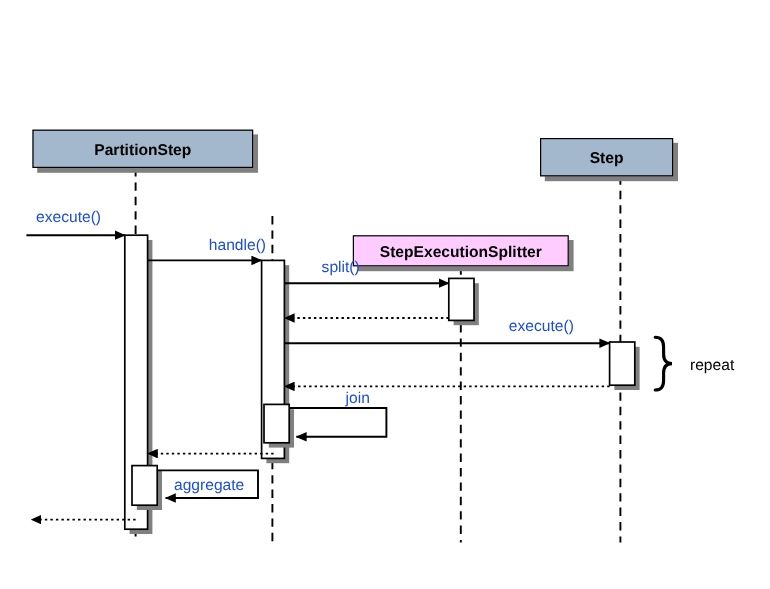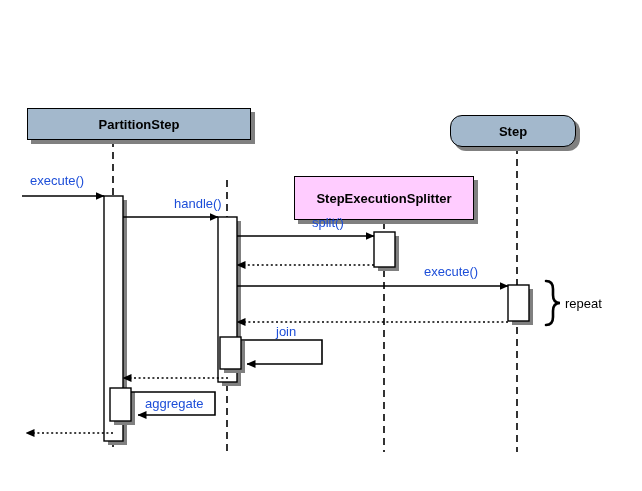--- a/index.html
+++ b/index.html
@@ -43,20 +43,21 @@
     color: #1d4ed8;
     font-family: "Liberation Sans", sans-serif;
     white-space: nowrap;
   }
   .note-label {
     position: absolute;
     font-size: 13px;
     color: #000000;
     font-family: "Liberation Sans", sans-serif;
     white-space: nowrap;
+    margin-left: 10px;
   }
 </style>
 </head>
 <body>
 
 <div id="canvas">
 
   <svg id="svg-layer" viewBox="0 0 642 491">
     <defs>
       <marker id="arrow-solid-r" markerWidth="9" markerHeight="8" refX="8.5" refY="4" orient="auto" markerUnits="userSpaceOnUse">
@@ -122,40 +123,40 @@
       <rect x="110" y="388" width="21" height="33" fill="#ffffff" stroke="#000000" stroke-width="1.4"></rect>
       <path d="M131,392 L215,392 L215,415 L138,415" fill="none" stroke="#000000" stroke-width="1.6" marker-end="url(#arrow-solid-l)"></path>
     </g>
 
     <g>
       <path d="M546,281 q7,0 7,8 l0,6 q0,8 7,8 q-7,0 -7,8 l0,6 q0,8 -7,8" fill="none" stroke="#000000" stroke-width="2.6" stroke-linecap="round"></path>
     </g>
 
   </svg>
 
-  <div class="lifeline-box" style="left:27px; top:108px; width:224px; height:32px; background:#a3b8cc; box-shadow:4px 4px 0 0 #808080;text-align:right;">
+  <div class="lifeline-box" style="left:27px; top:108px; width:184px; height:32px; background:#a3b8cc; box-shadow:4px 4px 0 0 #808080;text-align:right;">
     <span>PartitionStep</span>
   </div>
 
 
-  <div class="lifeline-box" style="left:294px; top:176px; width:180px; height:44px; background:#ffccff; box-shadow:4px 4px 0 0 #808080;">
+  <div class="lifeline-box" style="left:294px; top:196px; width:180px; height:26px; background:#ffccff; box-shadow:4px 4px 0 0 #808080;">
     <span>StepExecutionSplitter</span>
   </div>
 
-  <div class="lifeline-box" style="left:450px; top:115px; width:126px; height:32px; background:#a3b8cc; box-shadow:4px 4px 0 0 #808080;border-radius:12px;">
+  <div class="lifeline-box" style="left:450px; top:115px; width:111px; height:32px; background:#a3b8cc; box-shadow:4px 4px 0 0 #808080;">
     <span>Step</span>
   </div>
 
   <div class="msg-label" style="left:30px; top:173px;">execute()</div>
 
   <div class="msg-label" style="left:138px; top:196px;padding-left:36px;">handle()</div>
 
-  <div class="msg-label" style="left:268px; top:215px;margin-left:44px;">split()</div>
+  <div class="msg-label" style="left:268px; top:215px;">split()</div>
 
   <div class="msg-label" style="left:424px; top:264px;">execute()</div>
 
-  <div class="msg-label" style="left:276px; top:324px;">join</div>
+  <div class="msg-label" style="left:288px; top:324px;">join</div>
 
   <div class="msg-label" style="left:145px; top:396px;">aggregate</div>
 
   <div class="note-label" style="left:565px; top:296px;">repeat</div>
 
 </div>
 
 </body></html>

